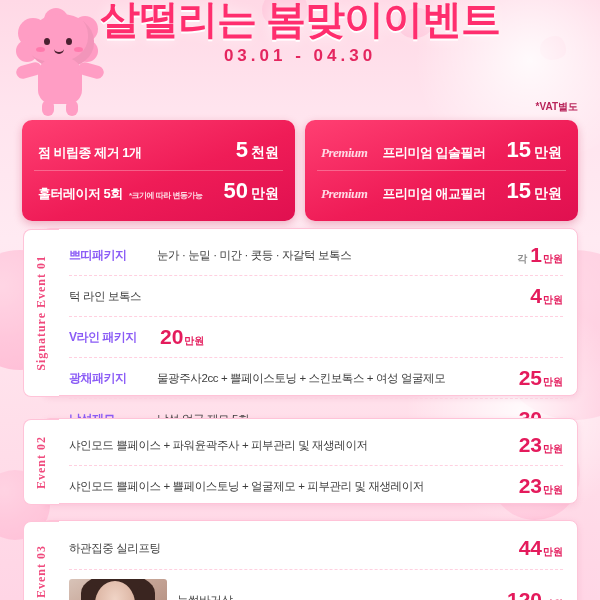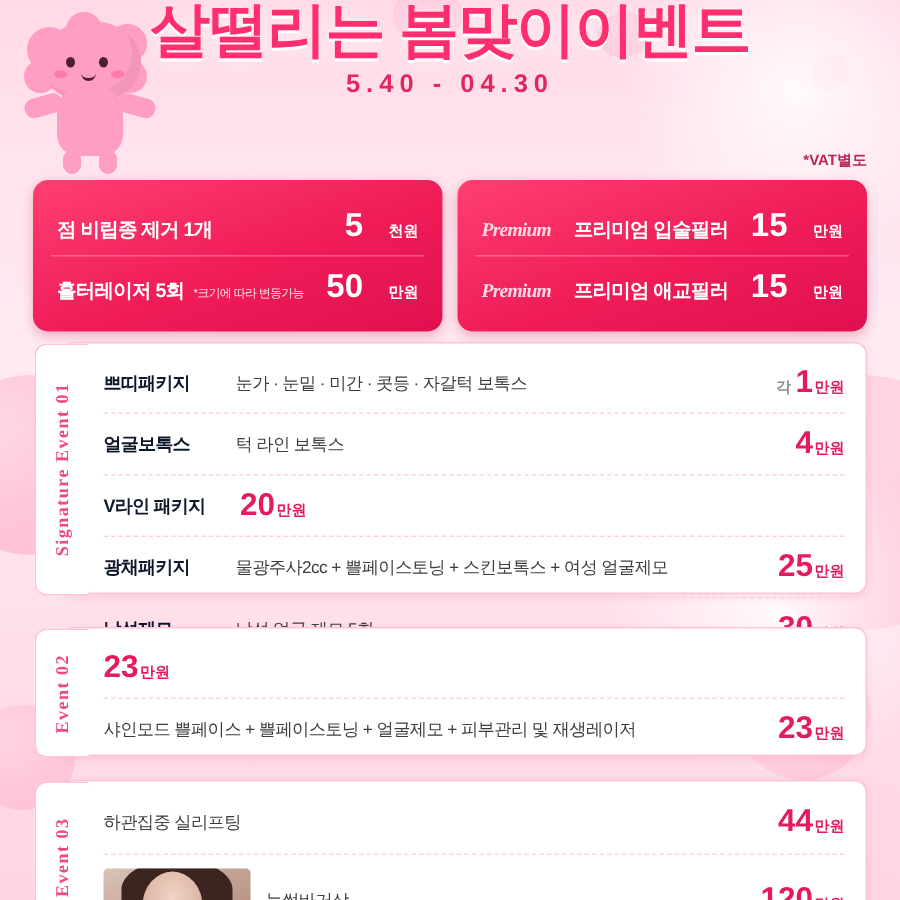--- a/index.html
+++ b/index.html
@@ -123,30 +123,30 @@
   }
   .promo-line {
     display: flex;
     align-items: baseline;
     justify-content: space-between;
     color: #fff;
     padding: 7px 4px;
   }
   .promo-line + .promo-line { border-top: 1px solid rgba(255,255,255,.28); }
   .promo-label { font-size: 13px; font-weight: 700; letter-spacing: -.5px; }
-  .promo-label .sub { font-size: 8px; font-weight: 400; opacity: .85; margin-left: 3px; }
+  .promo-label .sub { font-size: 8px; font-weight: 700; opacity: .85; margin-left: 3px; }
   .promo-brand {
     font-family: "Liberation Serif", serif;
     font-style: italic;
     font-size: 13px;
     margin-right: 12px;
     color: #ffd9e4;
   }
   .promo-price { font-size: 22px; font-weight: 900; white-space: nowrap; }
-  .promo-price .unit { font-size: 10px; font-weight: 700; margin-left: 17px; }
+  .promo-price .unit { font-size: 14px; font-weight: 700; margin-left: 3px; }
 
   
   .panel {
     position: absolute;
     left: 42px; right: 22px;
     background: #ffffff;
     border: 1px solid #ffc3d8;
     border-radius: 8px;
     box-shadow: 0 2px 6px rgba(214,74,124,.14);
   }
@@ -179,21 +179,21 @@
     align-items: center;
     padding: 8px 0;
     border-bottom: 1px dashed #ffd0e0;
   }
   .row:last-child { border-bottom: none; }
   .row-name {
     width: 88px;
     flex: none;
     font-size: 12px;
     font-weight: 800;
-    color: #0f172a;
+    color: #8b5cf6;
     letter-spacing: -.5px;
   }
   .row-desc {
     flex: 1;
     font-size: 11.5px;
     color: #3d3d3d;
     letter-spacing: -.4px;
   }
   .row-price {
     flex: none;
@@ -254,21 +254,21 @@
   <div class="blossom" style="width:90px;height:90px;right:20px;top:430px;opacity:.35;"></div>
   <div class="blossom" style="width:70px;height:70px;left:-20px;top:470px;opacity:.4;"></div>
   <div class="petal" style="width:46px;height:40px;left:262px;top:-12px;"></div>
   <div class="petal" style="width:34px;height:30px;left:398px;top:8px;opacity:.75;"></div>
   <div class="petal" style="width:26px;height:24px;left:540px;top:36px;opacity:.5;"></div>
   <div class="soft-glow" style="width:260px;height:200px;right:-60px;top:-40px;"></div>
   <div class="soft-glow" style="width:240px;height:220px;right:-40px;top:300px;"></div>
 
   <div class="header">
     <div class="main-title">살떨리는 봄맞이이벤트</div>
-    <div class="date-range">5.40 - 04.30</div>
+    <div class="date-range">03.01 - 04.30</div>
     <div class="vat-note">*VAT별도</div>
   </div>
 
   <div class="mascot">
     <div class="lobe l1"></div>
       <div class="lobe l2"></div>
       <div class="lobe l3"></div>
     <div class="lobe l4"></div>
       <div class="lobe l5"></div>
     <div class="head"></div>
@@ -334,21 +334,20 @@
     </div>
     <div class="panel-inner">
       <div class="row">
         <div class="row-name">쁘띠패키지</div>
         <div class="row-desc">눈가 · 눈밑 · 미간 · 콧등 · 자갈턱 보톡스</div>
         <div class="row-price">
           <span class="pre">각</span><span class="num">1</span><span class="unit">만원</span>
         </div>
       </div>
       <div class="row">
-        <div class="row-name">얼굴보톡스</div>
         <div class="row-desc">턱 라인 보톡스</div>
         <div class="row-price">
           <span class="pre"></span><span class="num">4</span><span class="unit">만원</span>
         </div>
       </div>
       <div class="row">
         <div class="row-name">V라인 패키지</div>
         <div class="row-price">
           <span class="pre"></span><span class="num">20</span><span class="unit">만원</span>
         </div>
@@ -369,20 +368,21 @@
       </div>
     </div>
   </div>
 
   <div class="panel" id="panel-2">
     <div class="panel-tab">
       <span class="tab-text">Event 02</span>
     </div>
     <div class="panel-inner">
       <div class="row">
+        <div class="row-desc">샤인모드 쁠페이스 + 파워윤곽주사 + 피부관리 및 재생레이저</div>
         <div class="row-price">
           <span class="num">23</span><span class="unit">만원</span>
         </div>
       </div>
       <div class="row">
         <div class="row-desc">샤인모드 쁠페이스 + 쁠페이스토닝 + 얼굴제모 + 피부관리 및 재생레이저</div>
         <div class="row-price">
           <span class="num">23</span><span class="unit">만원</span>
         </div>
       </div>

